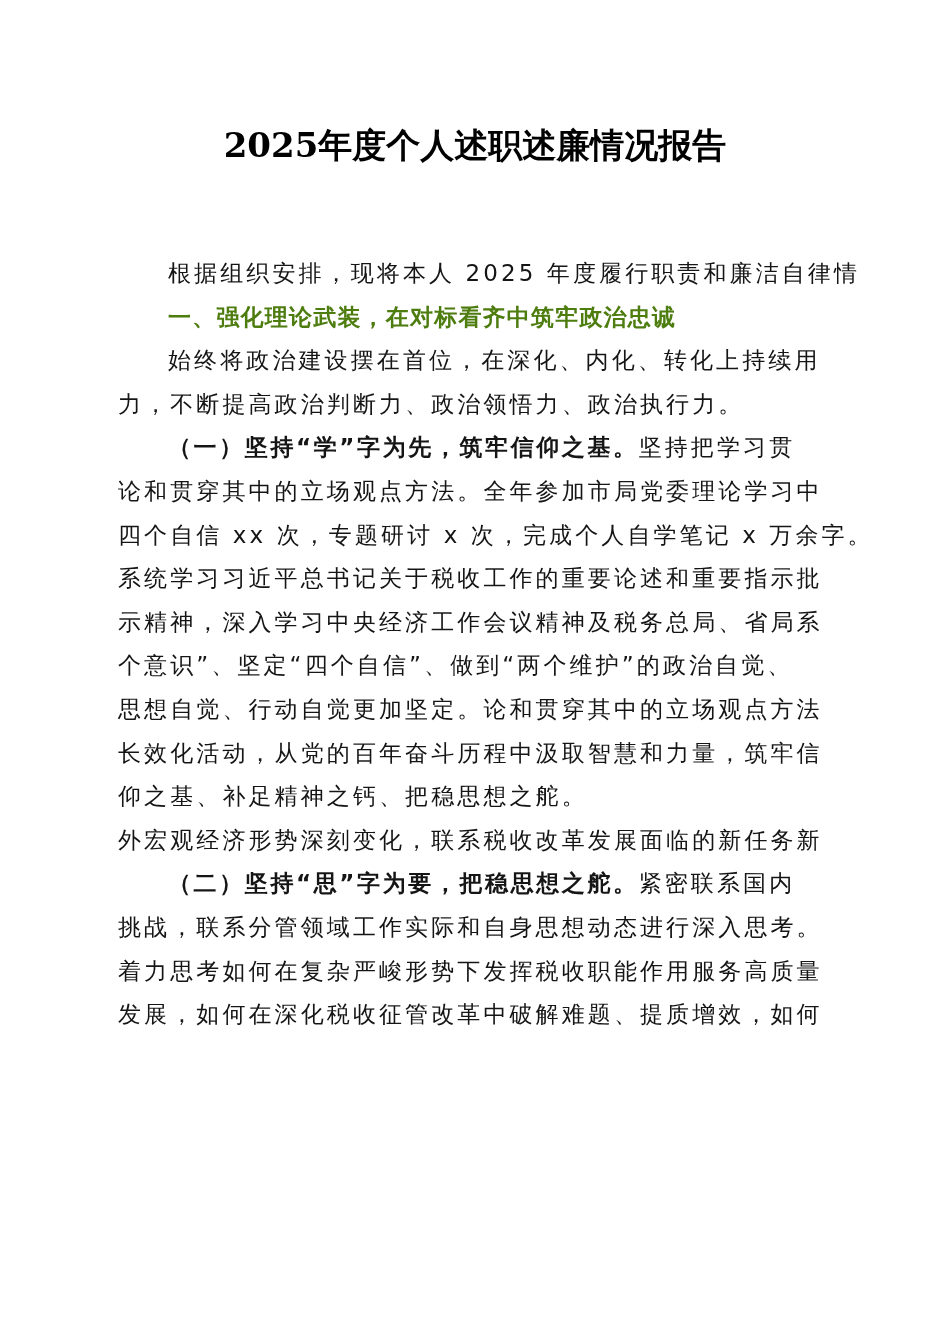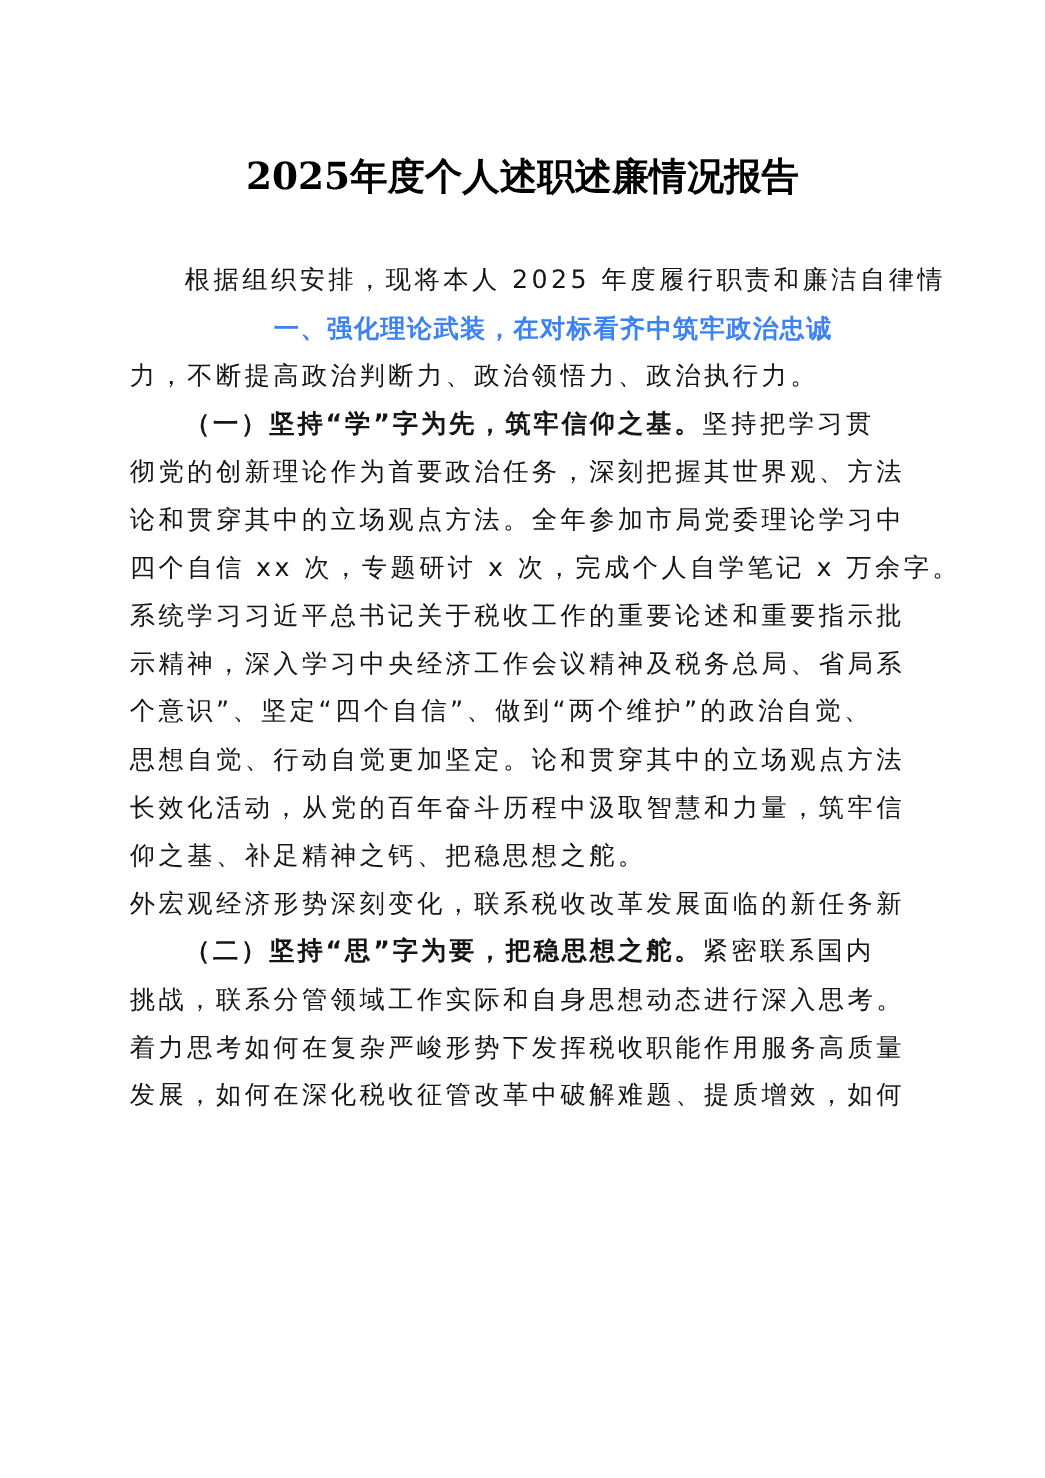--- a/index.html
+++ b/index.html
@@ -16,70 +16,69 @@
     }
     .page {
       position: absolute;
       left: 0; top: 0;
       width: 950px; height: 1344px;
       background: #ffffff;
     }
     .title {
       position: absolute;
       left: 0; right: 0;
-      top: 138px;
+      top: 122px;
       text-align: center;
       font-family: "DejaVu Serif", "Liberation Serif", serif;
       font-weight: bold;
       font-size: 34px;
       line-height: 46px;
       letter-spacing: 0px;
       color: #000000;
     }
     .body {
       position: absolute;
       left: 118px;
-      top: 234px;
+      top: 252px;
       width: 720px;
     }
     .line {
       height: 43.6px;
       line-height: 43.6px;
       font-family: "DejaVu Sans", "Liberation Sans", sans-serif;
       font-size: 23px;
       white-space: nowrap;
       letter-spacing: 3.1px;
       color: #151515;
     }
     .line.indent { padding-left: 50px; }
     .line.heading {
       font-weight: bold;
       letter-spacing: 1.2px;
-      color: #3b82f6;
-      text-align: center;
+      color: #4d7c0f;
     }
     .subhead-strong { font-weight: bold; letter-spacing: 2.6px; }
   </style>
 </head>
 <body>
 
 <div class="page">
   <div class="title">2025年度个人述职述廉情况报告</div>
 
   <div class="body">
     <div class="line indent">根据组织安排，现将本人 2025 年度履行职责和廉洁自律情</div>
 
     <div class="line indent heading">一、强化理论武装，在对标看齐中筑牢政治忠诚</div>
 
+    <div class="line indent">始终将政治建设摆在首位，在深化、内化、转化上持续用</div>
     <div class="line">力，不断提高政治判断力、政治领悟力、政治执行力。</div>
 
     <div class="line indent">
       <span class="subhead-strong">（一）坚持“学”字为先，筑牢信仰之基。</span><span>坚持把学习贯</span>
     </div>
-    <div class="line">彻党的创新理论作为首要政治任务，深刻把握其世界观、方法</div>
     <div class="line">论和贯穿其中的立场观点方法。全年参加市局党委理论学习中</div>
     <div class="line">四个自信 xx 次，专题研讨 x 次，完成个人自学笔记 x 万余字。</div>
     <div class="line">系统学习习近平总书记关于税收工作的重要论述和重要指示批</div>
     <div class="line">示精神，深入学习中央经济工作会议精神及税务总局、省局系</div>
     <div class="line">个意识”、坚定“四个自信”、做到“两个维护”的政治自觉、</div>
     <div class="line">思想自觉、行动自觉更加坚定。论和贯穿其中的立场观点方法</div>
     <div class="line">长效化活动，从党的百年奋斗历程中汲取智慧和力量，筑牢信</div>
     <div class="line">仰之基、补足精神之钙、把稳思想之舵。</div>
 
     <div class="line">外宏观经济形势深刻变化，联系税收改革发展面临的新任务新</div>

